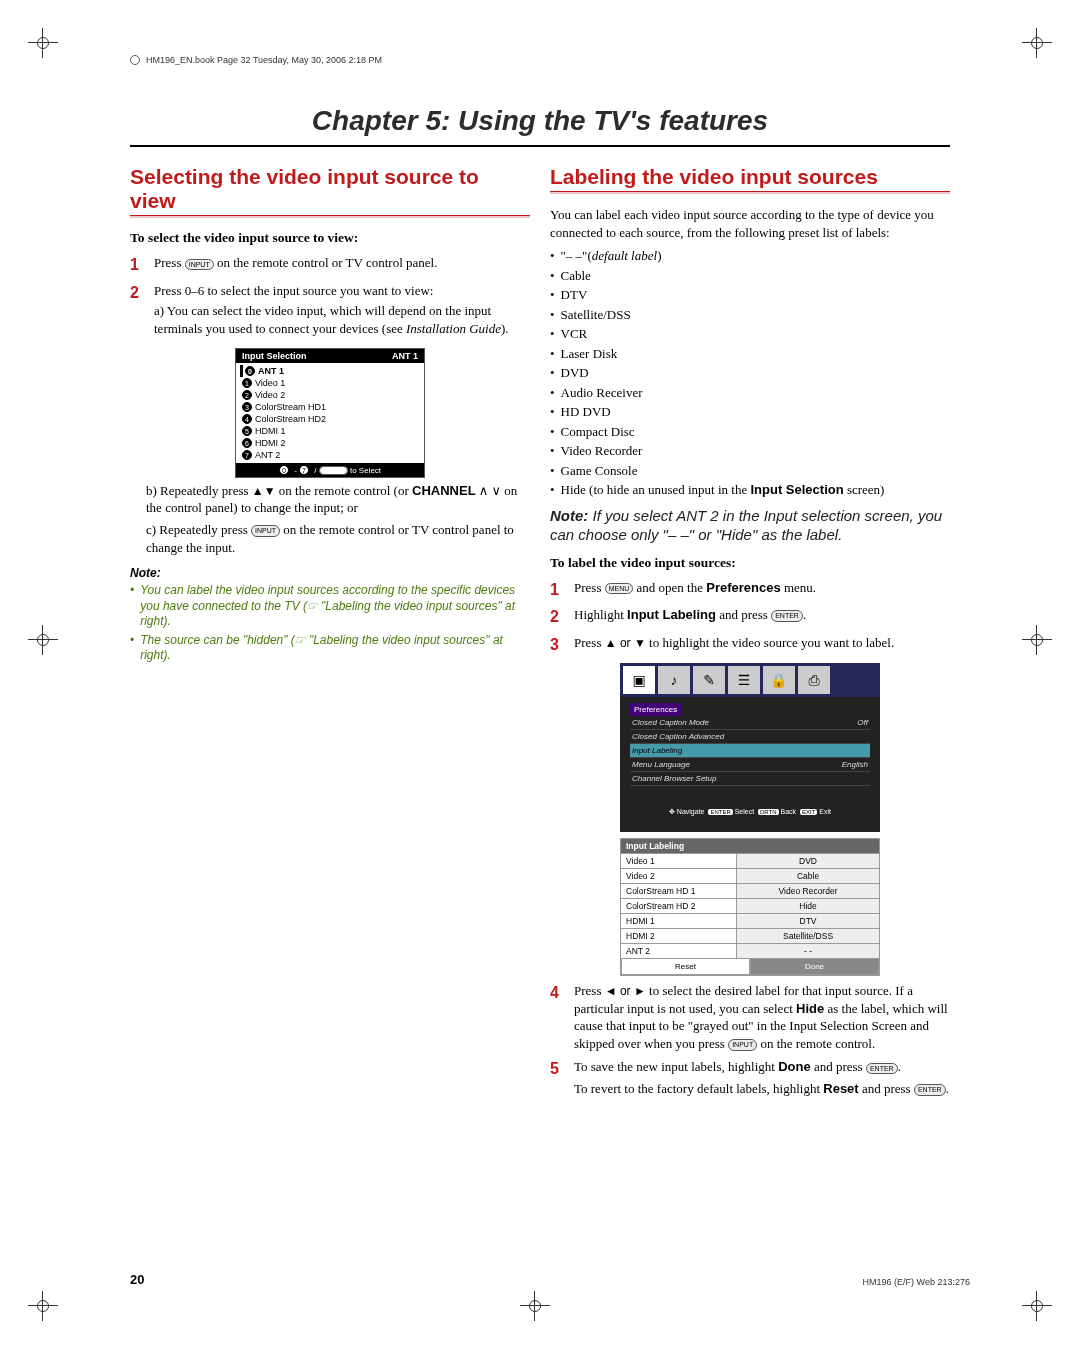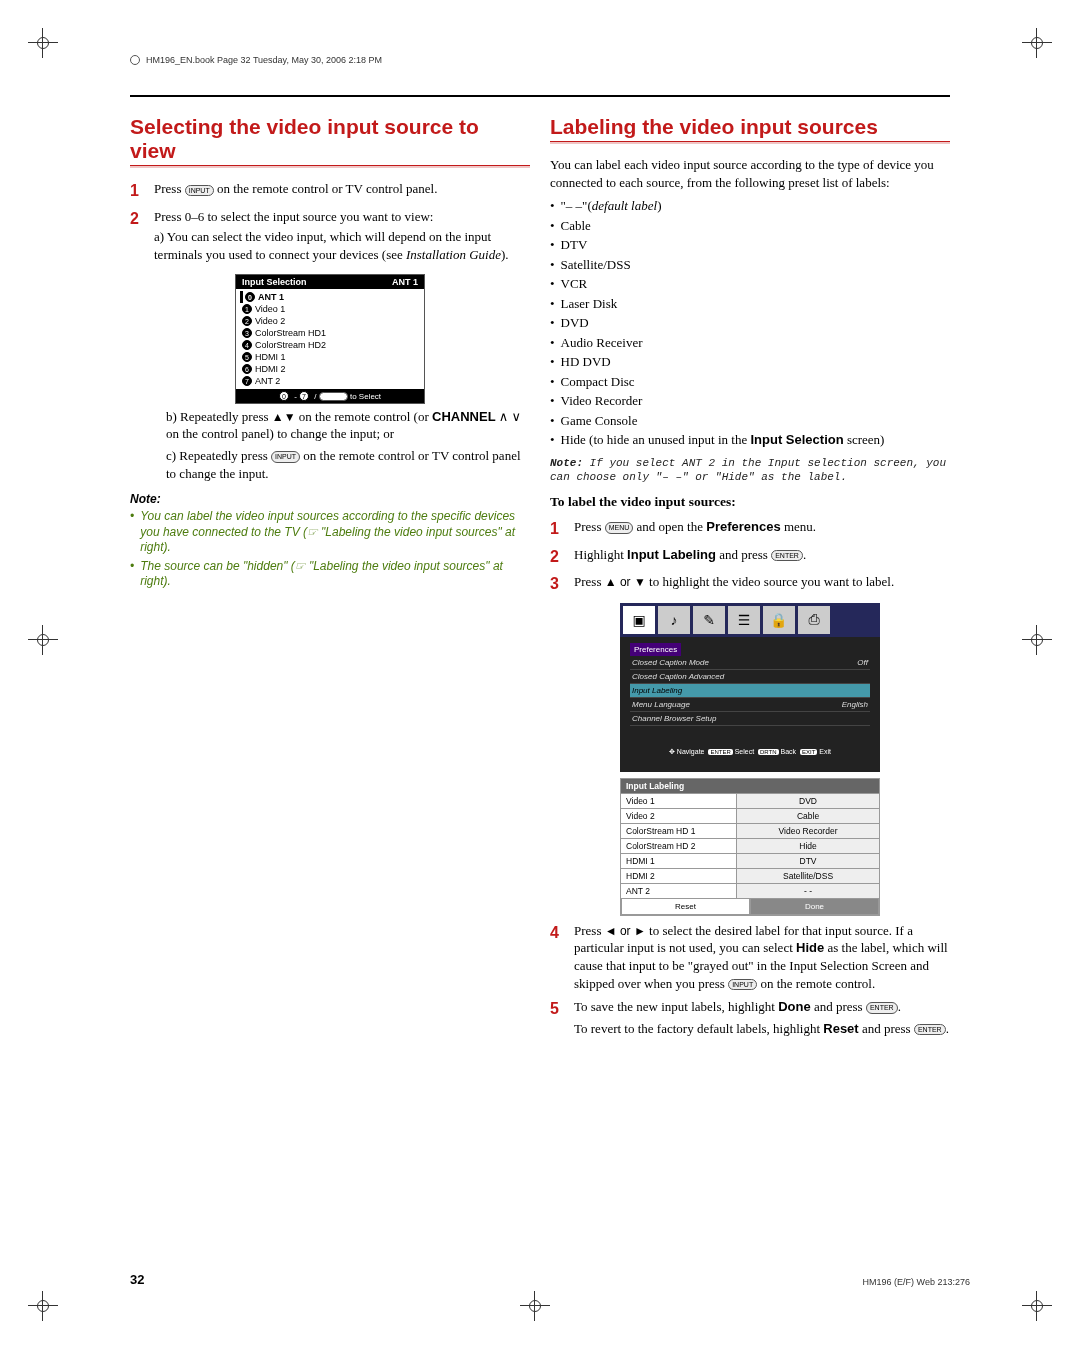--- a/index.html
+++ b/index.html
@@ -65,21 +65,21 @@
     color: #c21a1a;
     font-size: 16px;
     min-width: 14px;
   }
   .step .txt { flex: 1; }
   .keycap {
     display: inline-block; border: 1px solid #555; border-radius: 8px;
     font-family: Arial, sans-serif; font-size: 7px; padding: 0 3px;
     text-transform: uppercase; vertical-align: middle; background:#eee;
   }
-  .indent { margin-left: 36px; font-size: 13px; line-height: 1.35; margin-bottom: 4px; }
+  .indent { margin-left: 16px; font-size: 13px; line-height: 1.35; margin-bottom: 4px; }
   .input-sel-box {
     width: 190px; margin: 10px auto 4px auto; border: 1px solid #555;
     font-family: Arial, sans-serif; font-size: 9px;
   }
   .is-hdr {
     background: #000; color: #fff; display: flex; justify-content: space-between;
     padding: 2px 6px; font-weight: bold;
   }
   .is-items { padding: 2px 4px; }
   .is-items div { padding: 1px 2px; }
@@ -95,21 +95,21 @@
     margin-top: 10px;
   }
   .note-ul { list-style: none; font-style: italic; font-size: 12px; font-family: Arial, sans-serif; color:#4d7c0f; }
   .note-ul li { display:flex; gap:6px; margin-top:3px; line-height:1.3; }
   .note-ul li::before { content:"•"; }
   .body { font-size: 13px; line-height: 1.38; }
   .ul-simple { list-style: none; font-size: 13px; }
   .ul-simple li { display:flex; gap:6px; line-height:1.5; }
   .ul-simple li::before { content:"•"; }
   .note-block {
-    font-family: Liberation Mono, monospace; font-style: italic; font-size: 11px; color:#222;
+    font-family: Liberation Sans, sans-serif; font-style: italic; font-size: 15px; color:#222;
     margin: 6px 0 10px 0; line-height:1.3;
   }
   .note-block b { font-weight:bold; }
 
   .prefs-wrap { width: 260px; margin: 8px auto 4px auto; font-family: Arial, sans-serif; }
   .prefs-top {
     background:#25285a; padding:3px; display:flex; gap:3px;
   }
   .prefs-top .ic {
     width:32px; height:28px; background:#ccc; display:flex; align-items:center;
@@ -182,28 +182,30 @@
     <span class="o"></span>
   </div>
 
 <div class="page">
 
   <div class="book-header">
     <span class="circle"></span>
     <span>HM196_EN.book  Page 32  Tuesday, May 30, 2006  2:18 PM</span>
   </div>
 
+  <h1 class="chapter-title">Chapter 5: Using the TV's features</h1>
   <hr class="rule-thick">
 
   <div class="columns">
 
     <div class="col">
       <div class="sec-title">Selecting the video input source to view</div>
       <div class="sec-rule"></div>
 
+      <p class="bold-body">To select the video input source to view:</p>
 
       <ol class="step-list">
         <li class="step">
           <span class="num">1</span>
           <span class="txt">
             <span>Press </span><span class="keycap">INPUT</span><span> on the remote control or TV control panel.</span>
           </span>
         </li>
         <li class="step">
           <span class="num">2</span>
@@ -406,14 +408,14 @@
             <div style="margin-top:4px;">
               <span>To revert to the factory default labels, highlight </span><span class="embold">Reset</span><span> and press </span><span class="keycap">ENTER</span><span>.</span>
             </div>
           </span>
         </li>
       </ol>
     </div>
   </div>
 </div>
 
-<div class="page-num">32</div>
+<div class="page-num">20</div>
 <div class="footer-right">HM196 (E/F) Web 213:276</div>
 
 </body></html>

